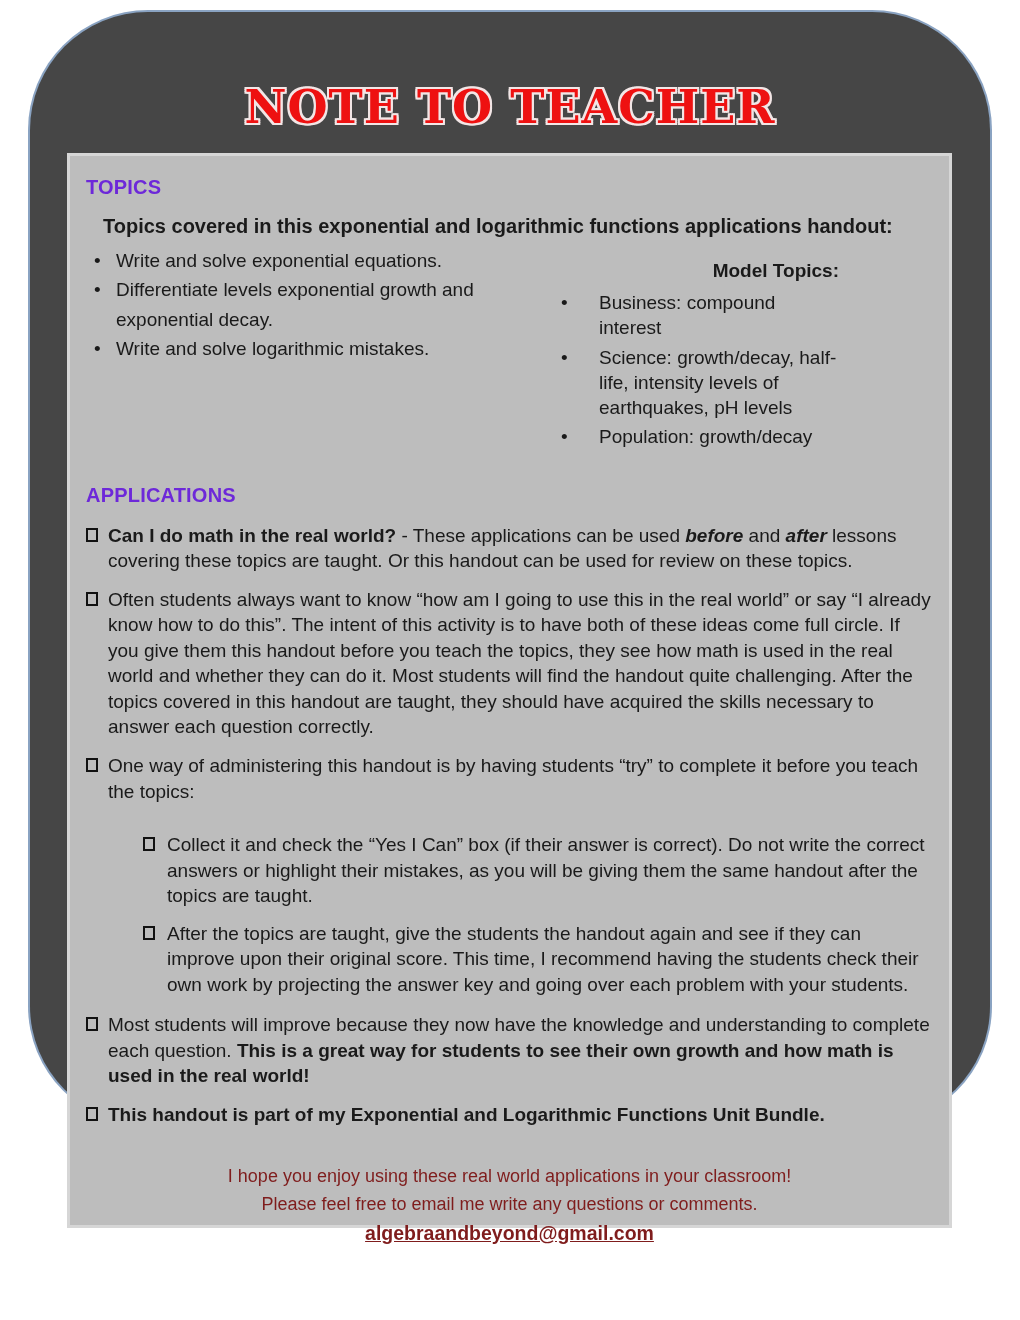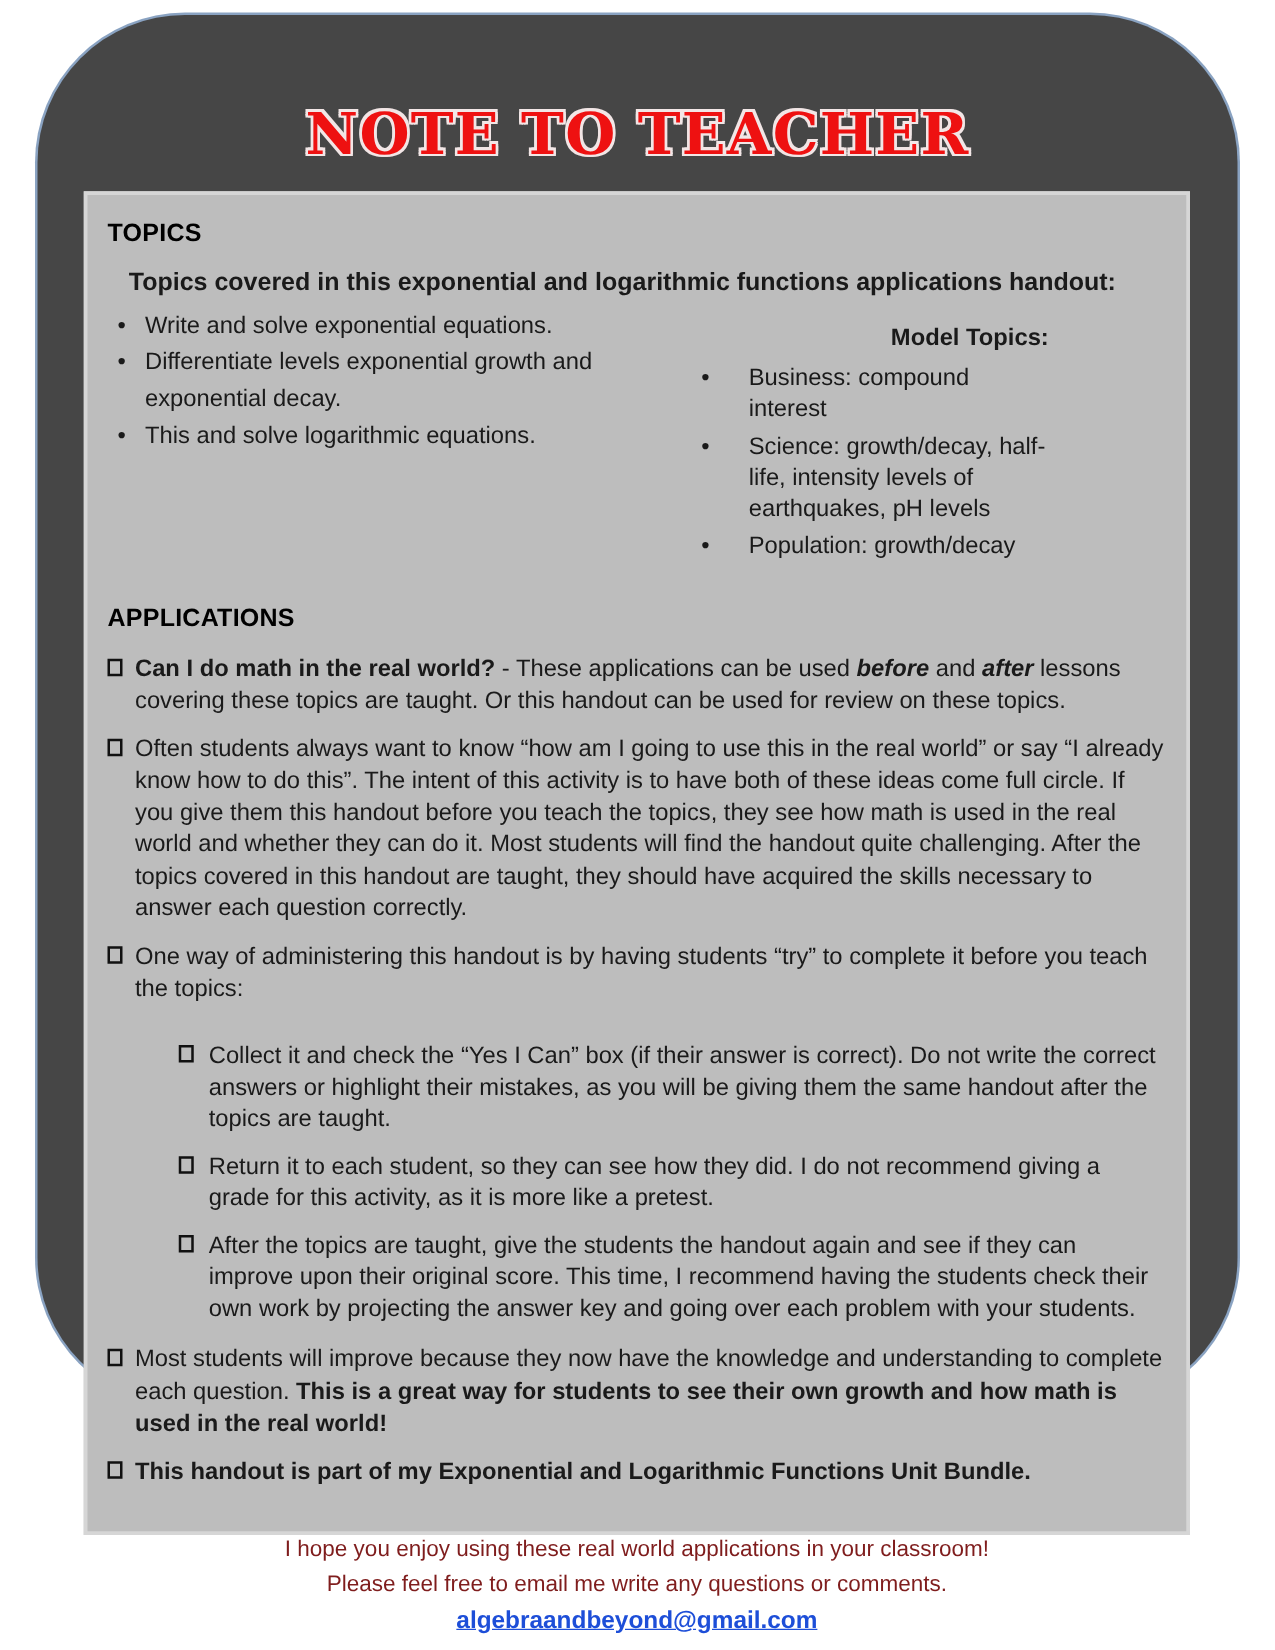--- a/index.html
+++ b/index.html
@@ -23,21 +23,21 @@
       -2px 0 0 #f2e6e6, 2px 0 0 #f2e6e6, 0 -2px 0 #f2e6e6, 0 2px 0 #f2e6e6;
   }
 
   .panel {
     position: absolute; left: 37px; top: 141px; width: 885px; height: 1075px;
     background: #bdbdbd; border: 3px solid #d6d6d6;
     padding: 16px 16px 0 16px;
     color: #1a1a1a;
   }
 
-  .sec-heading { font-size: 20px; font-weight: bold; color: #000000; margin: 4px 0 16px 0; letter-spacing: 0.2px; }
+  .sec-heading { font-size: 20px; font-weight: bold; color: #6d28d9; margin: 4px 0 16px 0; letter-spacing: 0.2px; }
   .intro { font-size: 20px; font-weight: bold; margin: 0 0 8px 17px; }
 
   .cols { display: flex; }
   .dotlist { list-style: none; margin: 0; padding: 0; font-size: 19px; }
   .left-list { width: 475px; line-height: 1.55; }
   .left-list li { display: flex; }
   .dot { width: 30px; padding-left: 8px; flex: none; }
 
   .model { margin-top: 14px; }
   .model-h { font-size: 19px; font-weight: bold; margin: 0 0 8px 0; text-align: right; }
@@ -58,21 +58,21 @@
 
   .sub-list { margin: 28px 0 0 35px; }
   .sub-item { display: flex; margin-bottom: 12px; }
   .sub-cb-col { width: 24px; flex: none; }
   .sub-item:last-child { margin-bottom: 2px; }
 
   .footer { margin-top: 36px; text-align: center; }
   .foot-red { margin: 0 0 4px 0; font-size: 18px; font-weight: normal; color: #7f1d1d; line-height: 1.35; }
   .email {
     display: inline-block; font-size: 19.5px; font-weight: bold;
-    color: #1d4ed8; text-decoration: underline; cursor: pointer; line-height: 1.35;
+    color: #7f1d1d; text-decoration: underline; cursor: pointer; line-height: 1.35;
   }
 </style>
 </head>
 <body>
 
 <div class="page">
   <div class="card">
     <h1 class="title">NOTE TO TEACHER</h1>
 
     <div class="panel">
@@ -85,21 +85,21 @@
           <li>
             <span class="dot">•</span>
             <span>Write and solve exponential equations.</span>
           </li>
           <li>
             <span class="dot">•</span>
             <span>Differentiate levels exponential growth and exponential decay.</span>
           </li>
           <li>
             <span class="dot">•</span>
-            <span>This and solve logarithmic equations.</span>
+            <span>Write and solve logarithmic mistakes.</span>
           </li>
         </ul>
 
         <div class="model">
           <p class="model-h">Model Topics:</p>
           <ul class="dotlist model-list">
             <li>
               <span class="model-dot">•</span>
               <span class="model-text">Business: compound interest</span>
             </li>
@@ -131,24 +131,20 @@
         <span class="cb-col"><span class="checkbox"></span></span>
         <div class="app-text">
           <div><span>One way of administering this handout is by having students “try” to complete it before you teach the topics:</span></div>
           <div class="sub-list">
             <div class="sub-item">
               <span class="sub-cb-col"><span class="checkbox"></span></span>
               <div class="app-text"><span>Collect it and check the “Yes I Can” box (if their answer is correct). Do not write the correct answers or highlight their mistakes, as you will be giving them the same handout after the topics are taught.</span></div>
             </div>
             <div class="sub-item">
               <span class="sub-cb-col"><span class="checkbox"></span></span>
-              <div class="app-text"><span>Return it to each student, so they can see how they did. I do not recommend giving a grade for this activity, as it is more like a pretest.</span></div>
-            </div>
-            <div class="sub-item">
-              <span class="sub-cb-col"><span class="checkbox"></span></span>
               <div class="app-text"><span>After the topics are taught, give the students the handout again and see if they can improve upon their original score. This time, I recommend having the students check their own work by projecting the answer key and going over each problem with your students.</span></div>
             </div>
           </div>
         </div>
       </div>
 
       <div class="app-item">
         <span class="cb-col"><span class="checkbox"></span></span>
         <div class="app-text"><span>Most students will improve because they now have the knowledge and understanding to complete each question. </span><span style="font-weight: bold;">This is a great way for students to see their own growth and how math is used in the real world!</span></div>
       </div>

